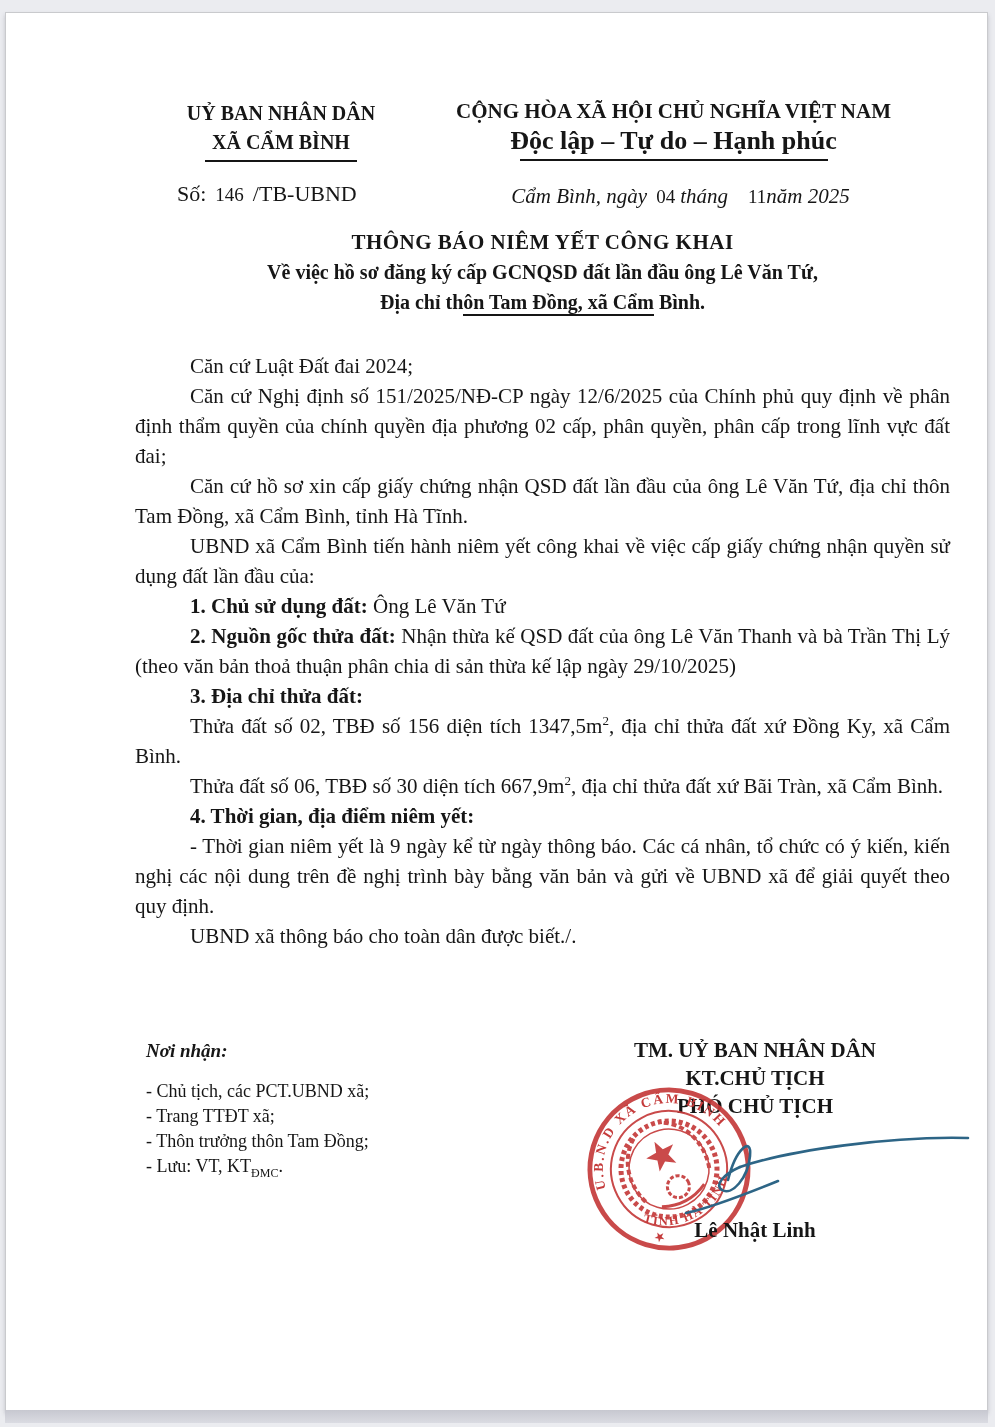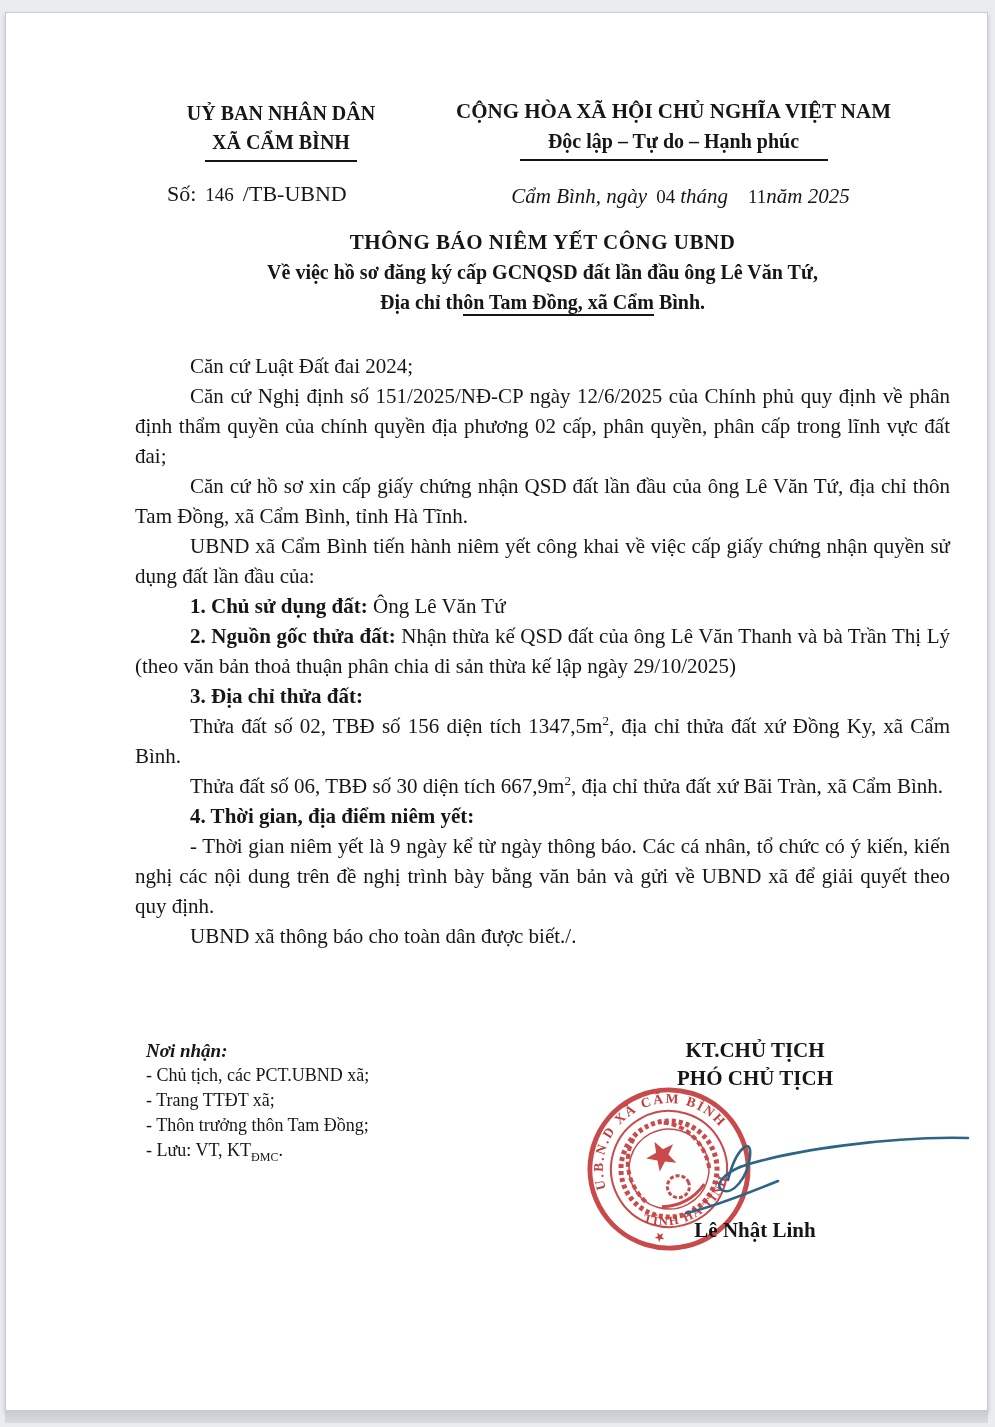--- a/index.html
+++ b/index.html
@@ -19,26 +19,26 @@
     background:linear-gradient(#c7c8d0,#dadbe2);
   }
   .abs{position:absolute;}
   .center{text-align:center;}
   .b{font-weight:bold;}
 
   
   .hdr-left{left:168px;top:99px;width:226px;font-weight:bold;font-size:20px;line-height:29px;}
   .hdr-right{left:425px;top:96px;width:497px;font-weight:bold;line-height:30px;}
   .hdr-right .l1{font-size:21px;}
-  .hdr-right .l2{font-size:20px;text-align:center;}
+  .hdr-right .l2{font-size:26px;text-align:center;}
   .rule{border-top:2px solid #151515;margin:3px auto 0;}
   .rule.w150{width:152px;}
   .rule.w305{width:308px;}
 
-  .so-line{left:167px;top:181px;font-size:22px;}
+  .so-line{left:177px;top:181px;font-size:22px;}
   .so-line .num{font-size:19px;padding:0 9px;}
   .date-line{left:448px;top:184px;width:465px;font-size:21px;font-style:italic;}
   .date-line .plain{font-style:normal;font-size:19px;}
   .date-line .day{margin:0 5px 0 9px;}
   .date-line .month{margin-left:20px;}
   .date-line .year{}
 
   
   .title{left:135px;top:227px;width:815px;font-weight:bold;line-height:30px;}
   .title .l1{font-size:21px;letter-spacing:.5px;}
@@ -46,21 +46,21 @@
   .u2{border-bottom:2px solid #151515;padding-bottom:1px;}
 
   
   .doc-body{left:135px;top:351px;width:815px;font-size:21px;line-height:30px;}
   .doc-body p{margin:0;text-indent:55px;text-align:justify;}
   .sup{vertical-align:super;font-size:13px;line-height:0;}
   .sub{vertical-align:sub;font-size:12px;line-height:0;}
 
   
   .recipients{left:146px;top:1040px;width:340px;}
-  .recipients .lbl{font-weight:bold;font-style:italic;font-size:19px;margin-bottom:1px;}
+  .recipients .lbl{font-weight:bold;font-style:italic;font-size:19px;margin-bottom:17px;}
   .recipients .item{font-size:18px;line-height:25px;}
   .sig-block{left:545px;top:1036px;width:420px;font-weight:bold;font-size:21px;line-height:28px;}
   .sig-name{left:545px;top:1218px;width:420px;font-weight:bold;font-size:21px;z-index:6;}
 
   .seal-wrap{left:583px;top:1083px;width:172px;height:172px;z-index:4;transform:rotate(-28deg);}
   .sig-ink{left:640px;top:1112px;width:330px;height:115px;z-index:5;}
 </style>
 </head>
 <body>
 
@@ -77,21 +77,21 @@
   <div class="l1">CỘNG HÒA XÃ HỘI CHỦ NGHĨA VIỆT NAM</div>
   <div class="l2">Độc lập – Tự do – Hạnh phúc</div>
   <div class="rule w305"></div>
 </div>
 
 <div class="abs so-line"><span>Số:</span><span class="num">146</span><span>/TB-UBND</span></div>
 
 <div class="abs date-line center"><span>Cẩm Bình, ngày</span><span class="plain day">04</span><span>tháng</span><span class="plain month">11</span><span class="year">năm 2025</span></div>
 
 <div class="abs title center">
-  <div class="l1">THÔNG BÁO NIÊM YẾT CÔNG UBND</div>
+  <div class="l1">THÔNG BÁO NIÊM YẾT CÔNG KHAI</div>
   <div class="l2">Về việc hồ sơ đăng ký cấp GCNQSD đất lần đầu ông Lê Văn Tứ,</div>
   <div class="l3"><span>Địa chỉ th</span><span class="u2">ôn Tam Đồng, xã Cẩm</span><span> Bình.</span></div>
 </div>
 
 <div class="abs doc-body">
   <p>Căn cứ Luật Đất đai 2024;</p>
   <p>Căn cứ Nghị định số 151/2025/NĐ-CP ngày 12/6/2025 của Chính phủ quy định về phân định thẩm quyền của chính quyền địa phương 02 cấp, phân quyền, phân cấp trong lĩnh vực đất đai;</p>
   <p>Căn cứ hồ sơ xin cấp giấy chứng nhận QSD đất lần đầu của ông Lê Văn Tứ, địa chỉ thôn Tam Đồng, xã Cẩm Bình, tỉnh Hà Tĩnh.</p>
   <p>UBND xã Cẩm Bình tiến hành niêm yết công khai về việc cấp giấy chứng nhận quyền sử dụng đất lần đầu của:</p>
   <p><span class="b">1. Chủ sử dụng đất:</span><span> Ông Lê Văn Tứ</span></p>
@@ -106,20 +106,21 @@
 
 <div class="abs recipients">
   <div class="lbl">Nơi nhận:</div>
   <div class="item">- Chủ tịch, các PCT.UBND xã;</div>
   <div class="item">- Trang TTĐT xã;</div>
   <div class="item">- Thôn trưởng thôn Tam Đồng;</div>
   <div class="item"><span>- Lưu: VT, KT</span><span class="sub">ĐMC</span><span>.</span></div>
 </div>
 
 <div class="abs sig-block center">
+  <div>TM. UỶ BAN NHÂN DÂN</div>
   <div>KT.CHỦ TỊCH</div>
   <div>PHÓ CHỦ TỊCH</div>
 </div>
 
 <div class="abs seal-wrap">
   <svg width="172" height="172" viewBox="0 0 172 172">
     <g stroke="#c53b3b" fill="none" opacity="0.92">
       <circle cx="86" cy="86" r="79" stroke-width="5"></circle>
       <circle cx="86" cy="86" r="58" stroke-width="2"></circle>
 

